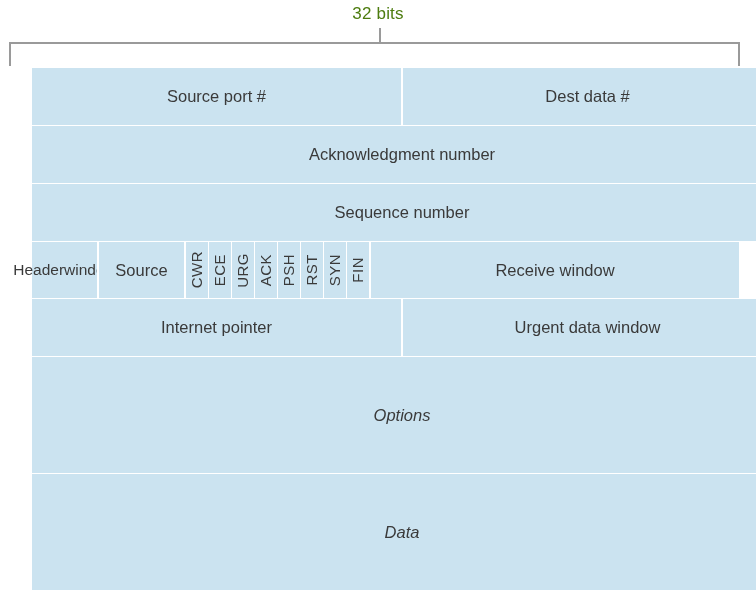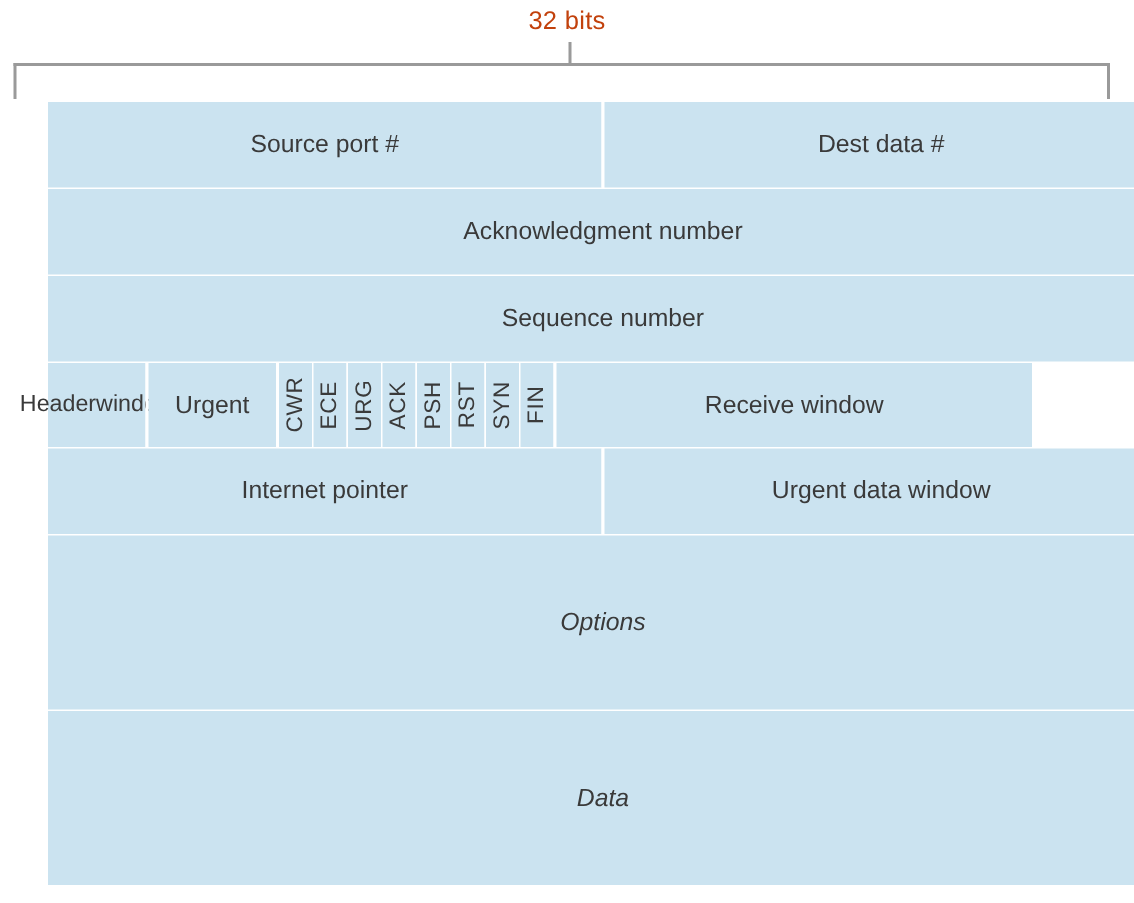--- a/index.html
+++ b/index.html
@@ -22,21 +22,21 @@
   }
 
   
   .bits-label {
     position: absolute;
     left: 0;
     top: 4px;
     width: 756px;
     text-align: center;
     font-size: 17px;
-    color: #c2410c;
+    color: #4d7c0f;
     letter-spacing: 0.2px;
   }
   .bits-tick {
     position: absolute;
     left: 379px;
     top: 28px;
     width: 2px;
     height: 15px;
     background: #9a9a9a;
   }
@@ -96,21 +96,21 @@
     width: 22px;
     font-size: 15px;
     letter-spacing: 0.5px;
   }
   .c-flag .vtext {
     writing-mode: vertical-rl;
     transform: rotate(180deg);
     white-space: nowrap;
     display: block;
   }
-  .c-rwin { width: 317px; }
+  .c-rwin { width: 368px; }
 
   .spacer1 { width: 1px; flex: 0 0 1px; background: #ffffff; }
 </style>
 </head>
 <body>
 
 <div id="diagram">
 
   <div class="bits-label">32 bits</div>
   <div class="bits-tick"></div>
@@ -132,21 +132,21 @@
       <div class="cell r-short full">Sequence number</div>
     </div>
 
     <div class="row">
       <div class="cell r-flags c-hlen">
         <span>Header</span>
           <br>
         <span>window</span>
       </div>
       <div class="gap"></div>
-      <div class="cell r-flags c-unused">Urgent</div>
+      <div class="cell r-flags c-unused">Source</div>
       <div class="gap"></div>
 
       <div class="cell r-flags c-flag">
           <span class="vtext">CWR</span>
         </div>
       <div class="spacer1"></div>
       <div class="cell r-flags c-flag">
           <span class="vtext">ECE</span>
         </div>
       <div class="spacer1"></div>

